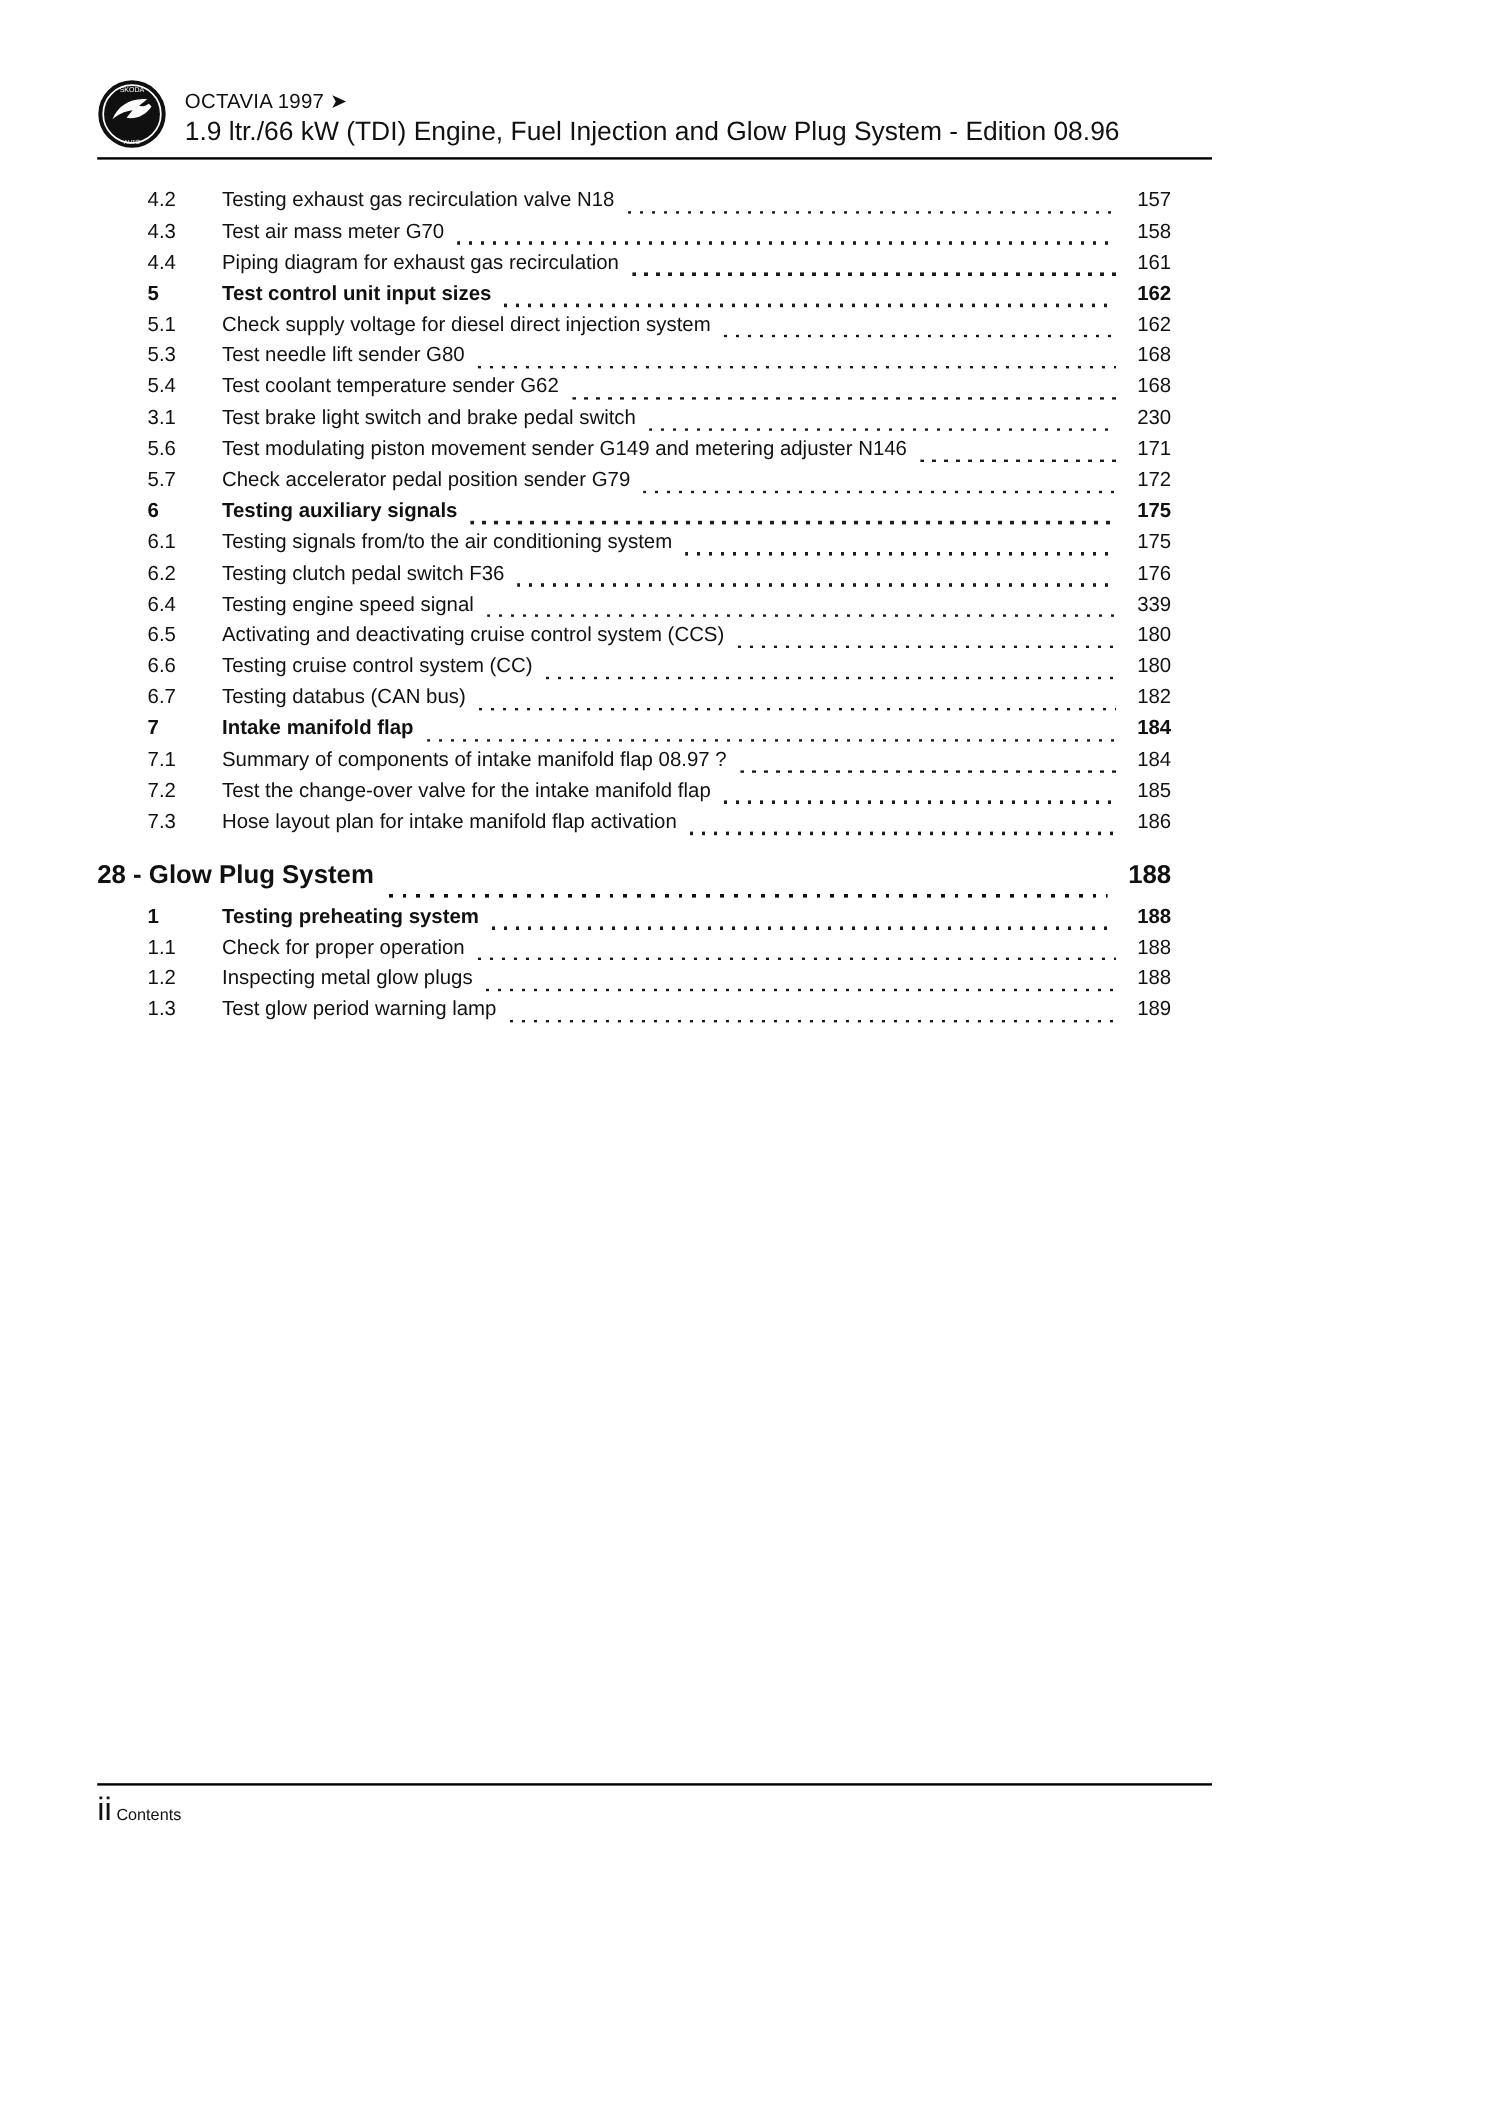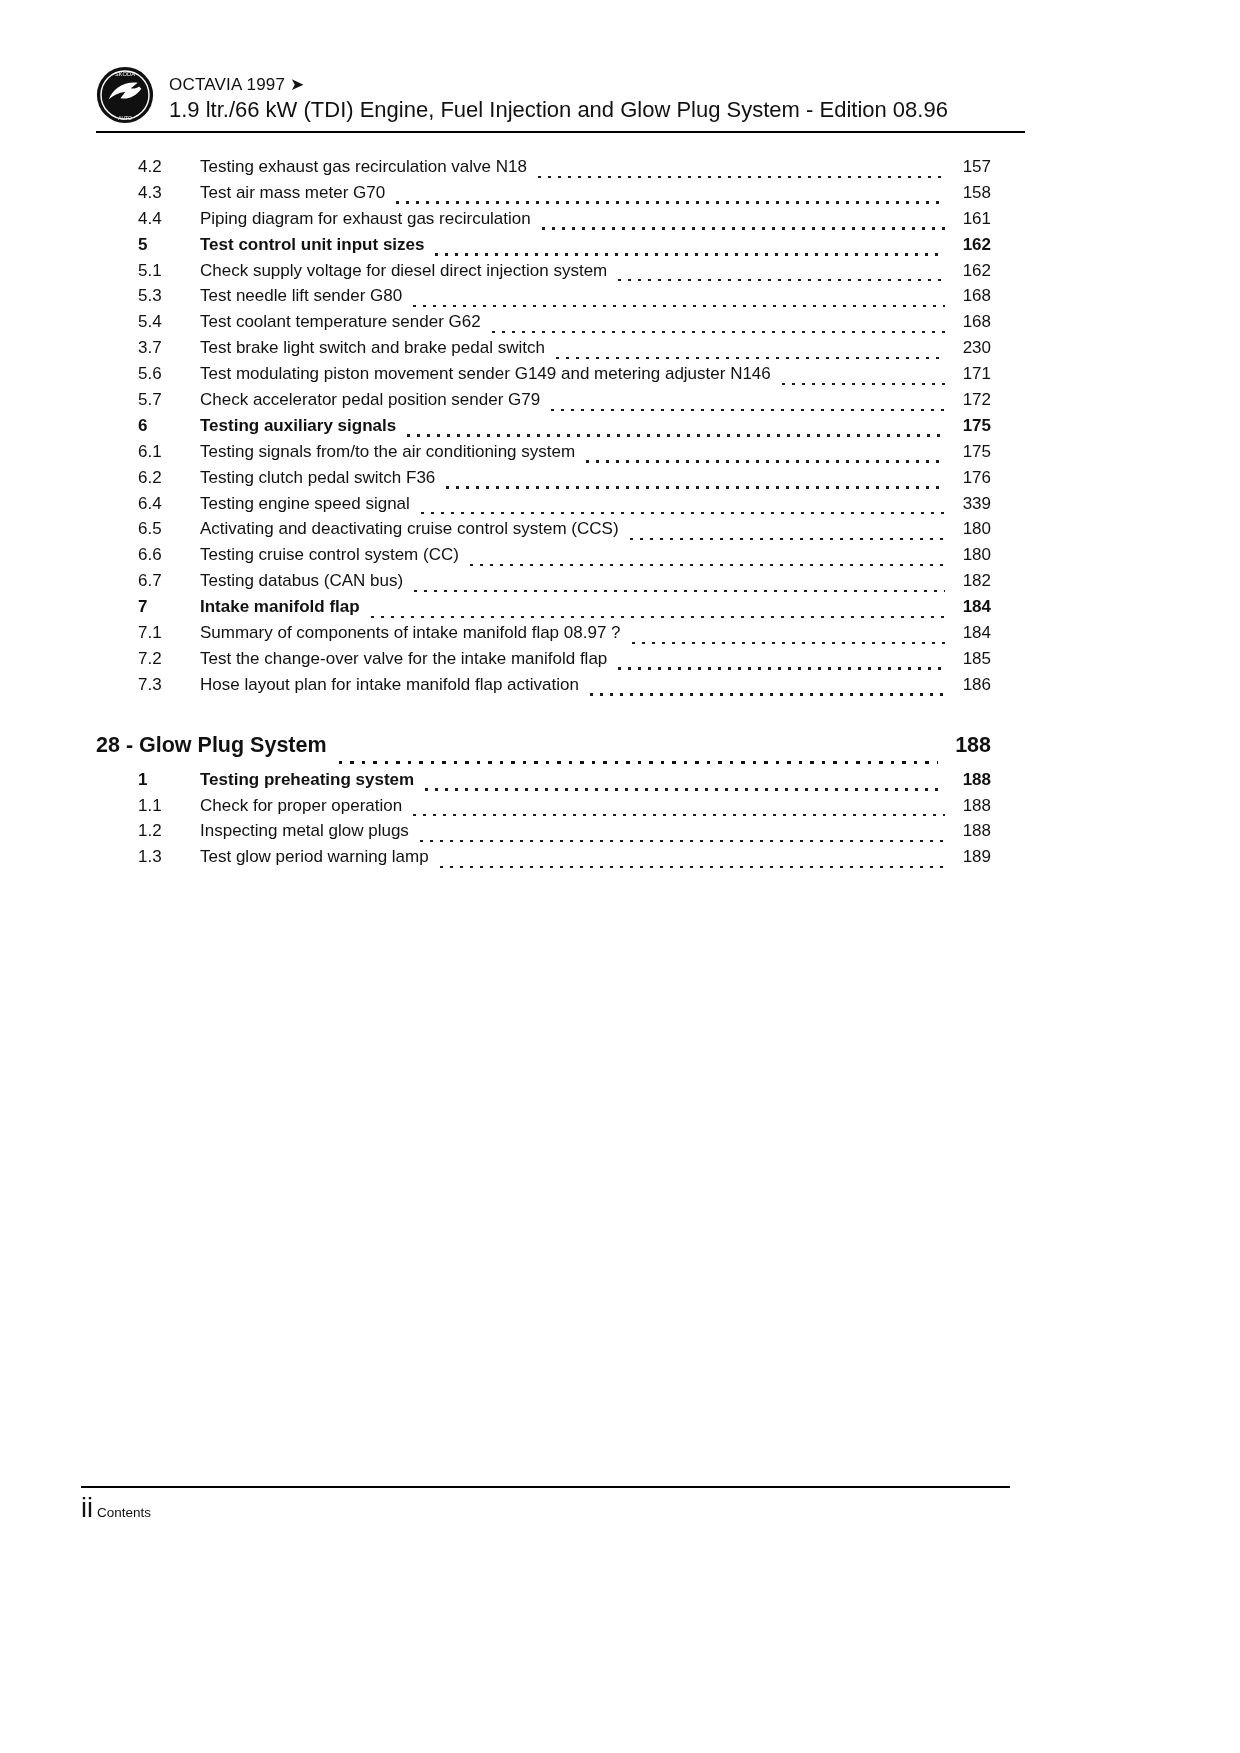--- a/index.html
+++ b/index.html
@@ -5,21 +5,21 @@
   * { margin:0; padding:0; box-sizing:border-box; }
   html,body { background:#ffffff; }
   .page {
     position:relative;
     width:1240px; height:1753px;
     background:#ffffff;
     font-family:"Liberation Sans", sans-serif;
     color:#111;
     overflow:hidden;
   }
-  .content { position:absolute; left:96px; top:66px; width:929px; }
+  .content { position:absolute; left:81px; top:66px; width:929px; }
 
   
   .header { display:flex; align-items:center; gap:15px; }
   .logo { width:58px; height:58px; flex:none; }
   .header-text { display:flex; flex-direction:column; gap:2px; padding-top:6px; }
   .header-line1 { font-size:17px; letter-spacing:0.2px; }
   .header-line2 { font-size:22px; }
   .header-rule { height:2px; background:#000; margin-top:7px; }
 
   
@@ -33,21 +33,21 @@
   .title { flex:none; white-space:nowrap; }
   .leader {
     flex:1; min-width:0; height:2.4px; align-self:flex-end;
     margin:0 8px 5px 11px;
     background-image:repeating-linear-gradient(to right,#1c1c1c 0 2.6px,transparent 2.6px 10px);
   }
   .pagenum { width:38px; flex:none; text-align:right; }
 
   .row.bold { font-weight:bold; }
   .row.chapter {
-    padding-left:0; margin-top:32px;
+    padding-left:0; margin-top:16px;
     height:37px; font-size:21.5px; font-weight:bold;
   }
   .row.chapter .leader {
     height:3.2px; margin:0 9px 6px 12px;
     background-image:repeating-linear-gradient(to right,#111 0 3.2px,transparent 3.2px 11.5px);
   }
   .row.chapter .pagenum { width:44px; }
 
   
   .footer { position:absolute; left:81px; top:1486px; width:929px; }
@@ -114,21 +114,21 @@
           <span class="leader"></span>
           <span class="pagenum">168</span>
         </div>
         <div class="row normal">
           <span class="num">5.4</span>
           <span class="title">Test coolant temperature sender G62</span>
           <span class="leader"></span>
           <span class="pagenum">168</span>
         </div>
         <div class="row normal">
-          <span class="num">3.7</span>
+          <span class="num">3.1</span>
           <span class="title">Test brake light switch and brake pedal switch</span>
           <span class="leader"></span>
           <span class="pagenum">230</span>
         </div>
         <div class="row normal">
           <span class="num">5.6</span>
           <span class="title">Test modulating piston movement sender G149 and metering adjuster N146</span>
           <span class="leader"></span>
           <span class="pagenum">171</span>
         </div>

